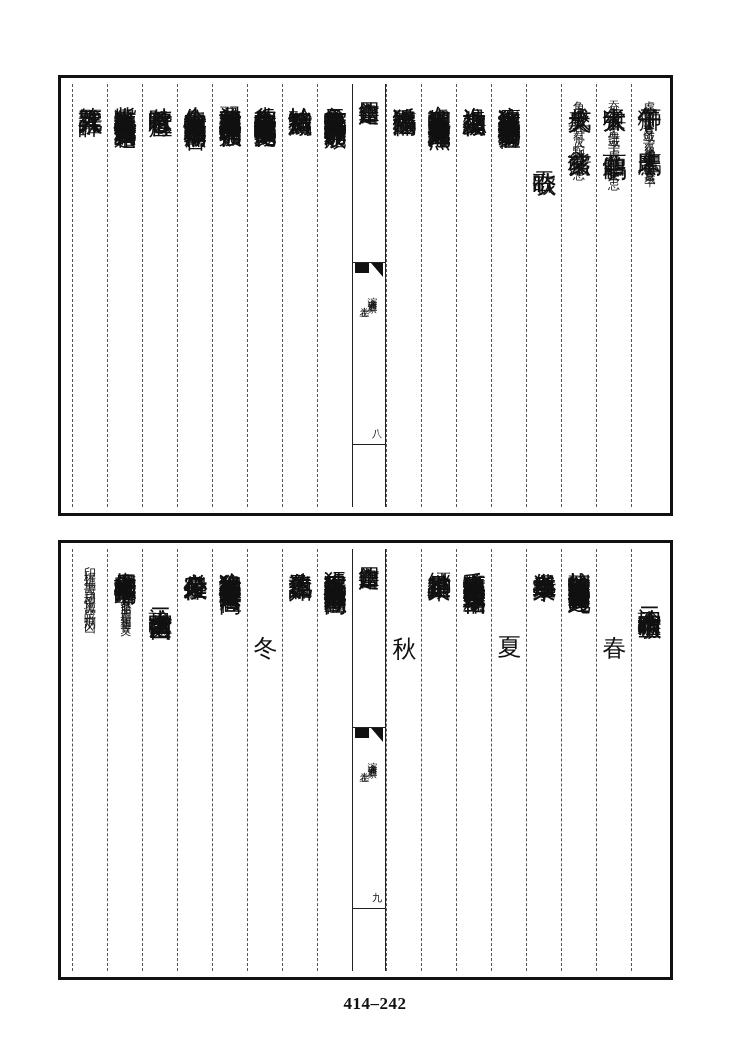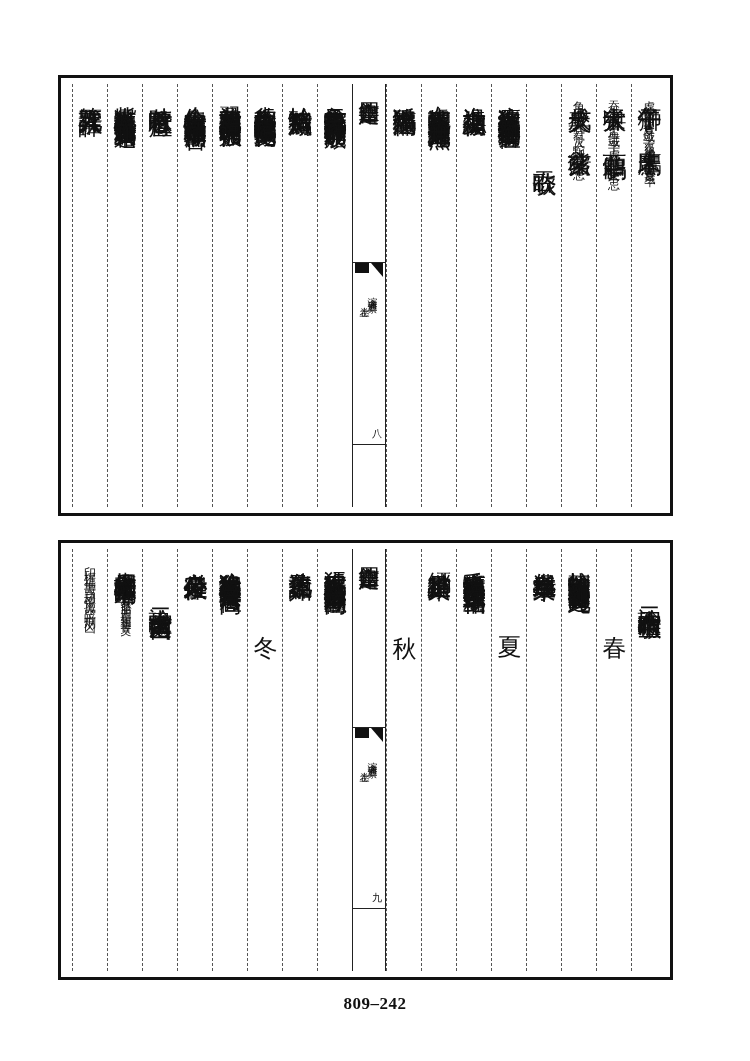--- a/index.html
+++ b/index.html
@@ -187,13 +187,13 @@
           <span class="note" style="font-size:11px;letter-spacing:3px;height:95px;overflow:hidden;">乃用本年于順行看身命胎主四星相遇貴文</span>
         </div>
       </div>
     </div>
     <div class="col">
       <span class="note" style="position:absolute;top:8px;left:50%;transform:translateX(-50%);height:160px;overflow:hidden;">印權福壽吉刼傷孤空暗刑凶</span>
     </div>
   </div>
 </div>
 
-<div class="pagenum">809–242</div>
+<div class="pagenum">414–242</div>
 
 </body></html>

